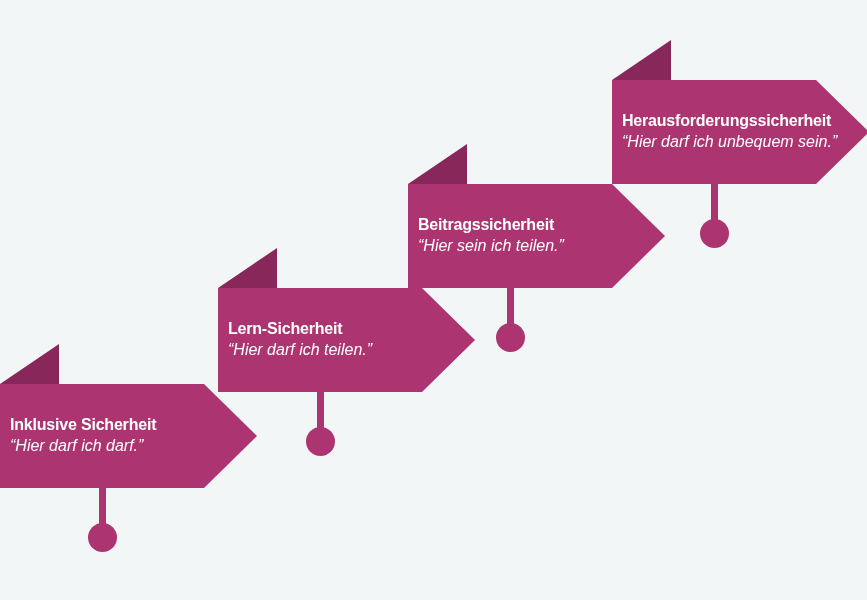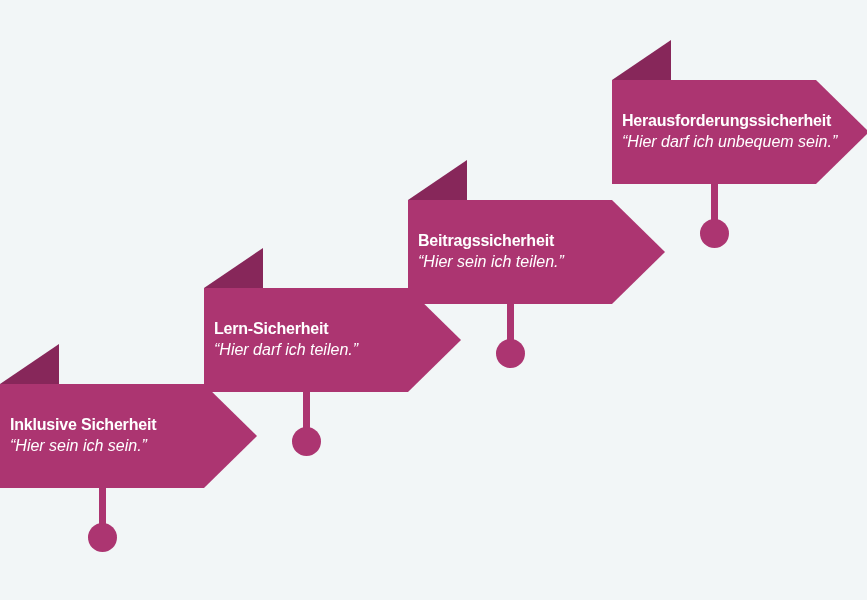--- a/index.html
+++ b/index.html
@@ -13,22 +13,22 @@
     background: var(--background, #f2f6f7);
     overflow: hidden;
     font-family: "Liberation Sans", sans-serif;
   }
   .stage {
     position: absolute;
     width: 260px;
     height: 212px;
   }
   .stage-1 { left: 0px;   top: 344px; }
-  .stage-2 { left: 204px; top: 248px; }
-  .stage-3 { left: 408px; top: 160px; }
+  .stage-2 { left: 218px; top: 248px; }
+  .stage-3 { left: 408px; top: 144px; }
   .stage-4 { left: 612px; top: 40px;  }
 
   .fold {
     position: absolute;
     left: 0;
     top: 0;
     width: 59px;
     height: 40px;
     background: var(--fold, #87275a);
     clip-path: polygon(0 100%, 100% 0, 100% 100%);
@@ -82,21 +82,21 @@
 </head>
 <body>
 
 <div class="canvas">
 
   <div class="stage stage-1">
     <div class="fold"></div>
     <div class="arrow-body">
       <div class="stage-text">
         <div class="stage-title">Inklusive Sicherheit</div>
-        <div class="stage-quote">“Hier sein ich sein.”</div>
+        <div class="stage-quote">“Hier darf ich darf.”</div>
       </div>
     </div>
     <div class="pin-line"></div>
     <div class="pin-dot"></div>
   </div>
 
   <div class="stage stage-2">
     <div class="fold"></div>
     <div class="arrow-body">
       <div class="stage-text">

